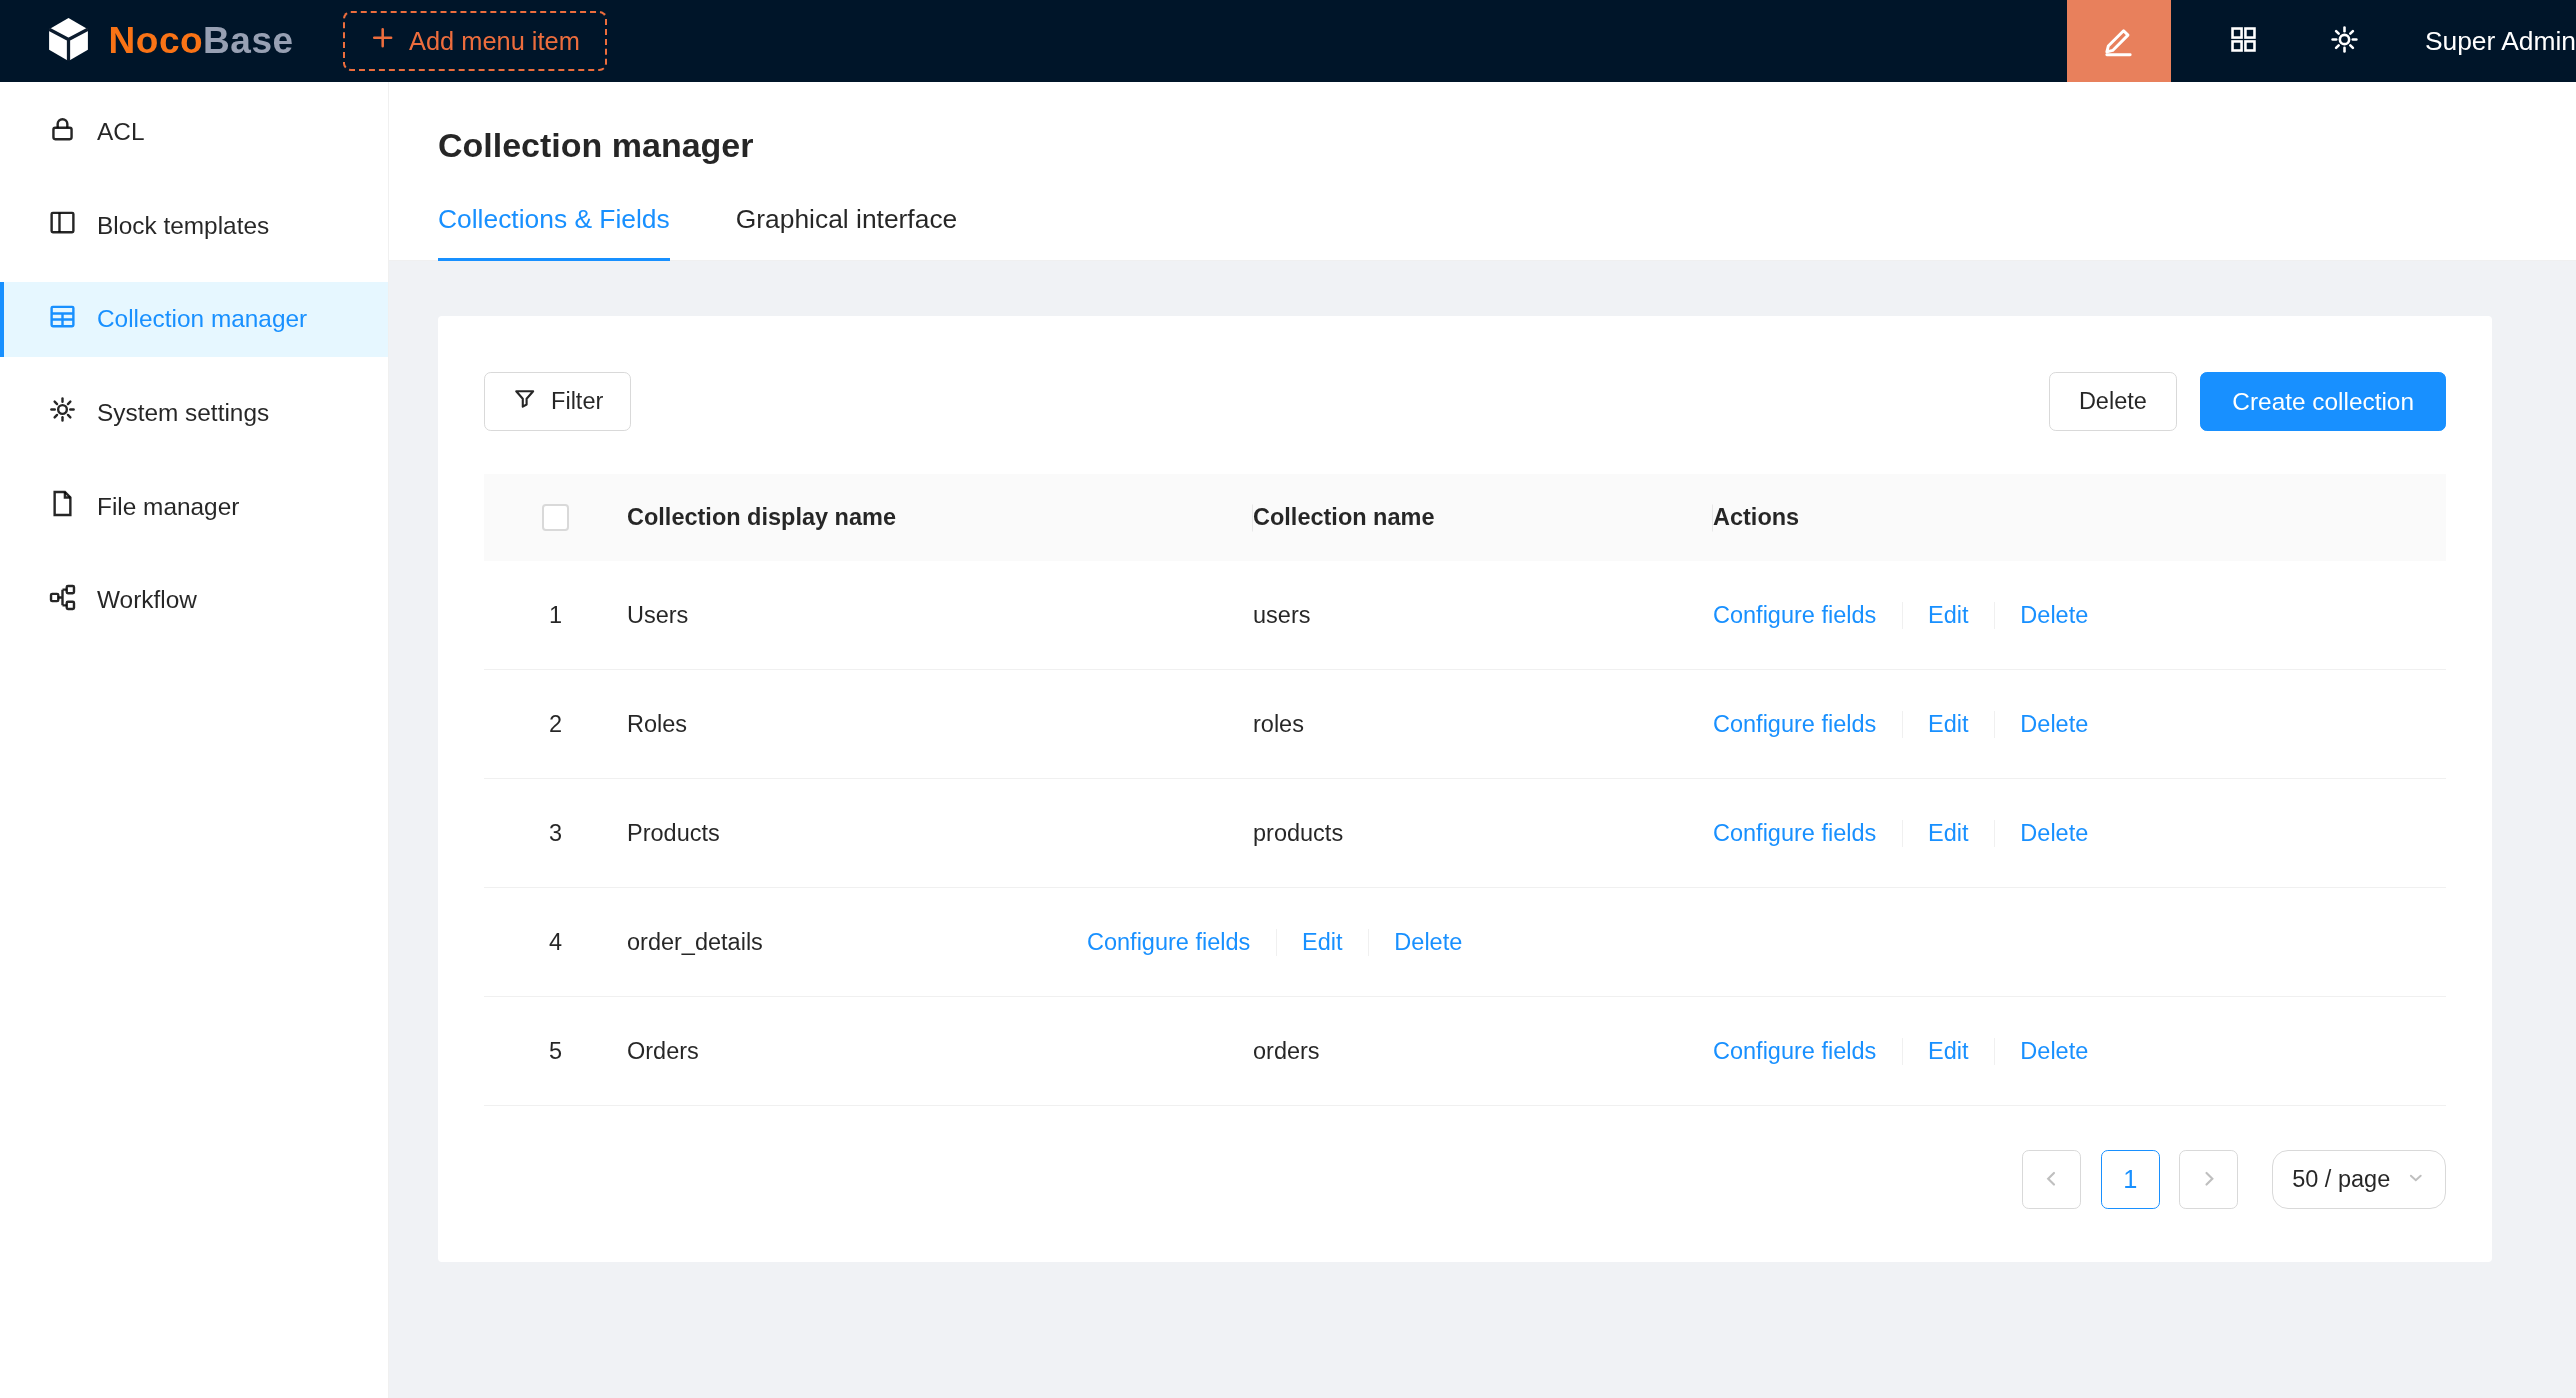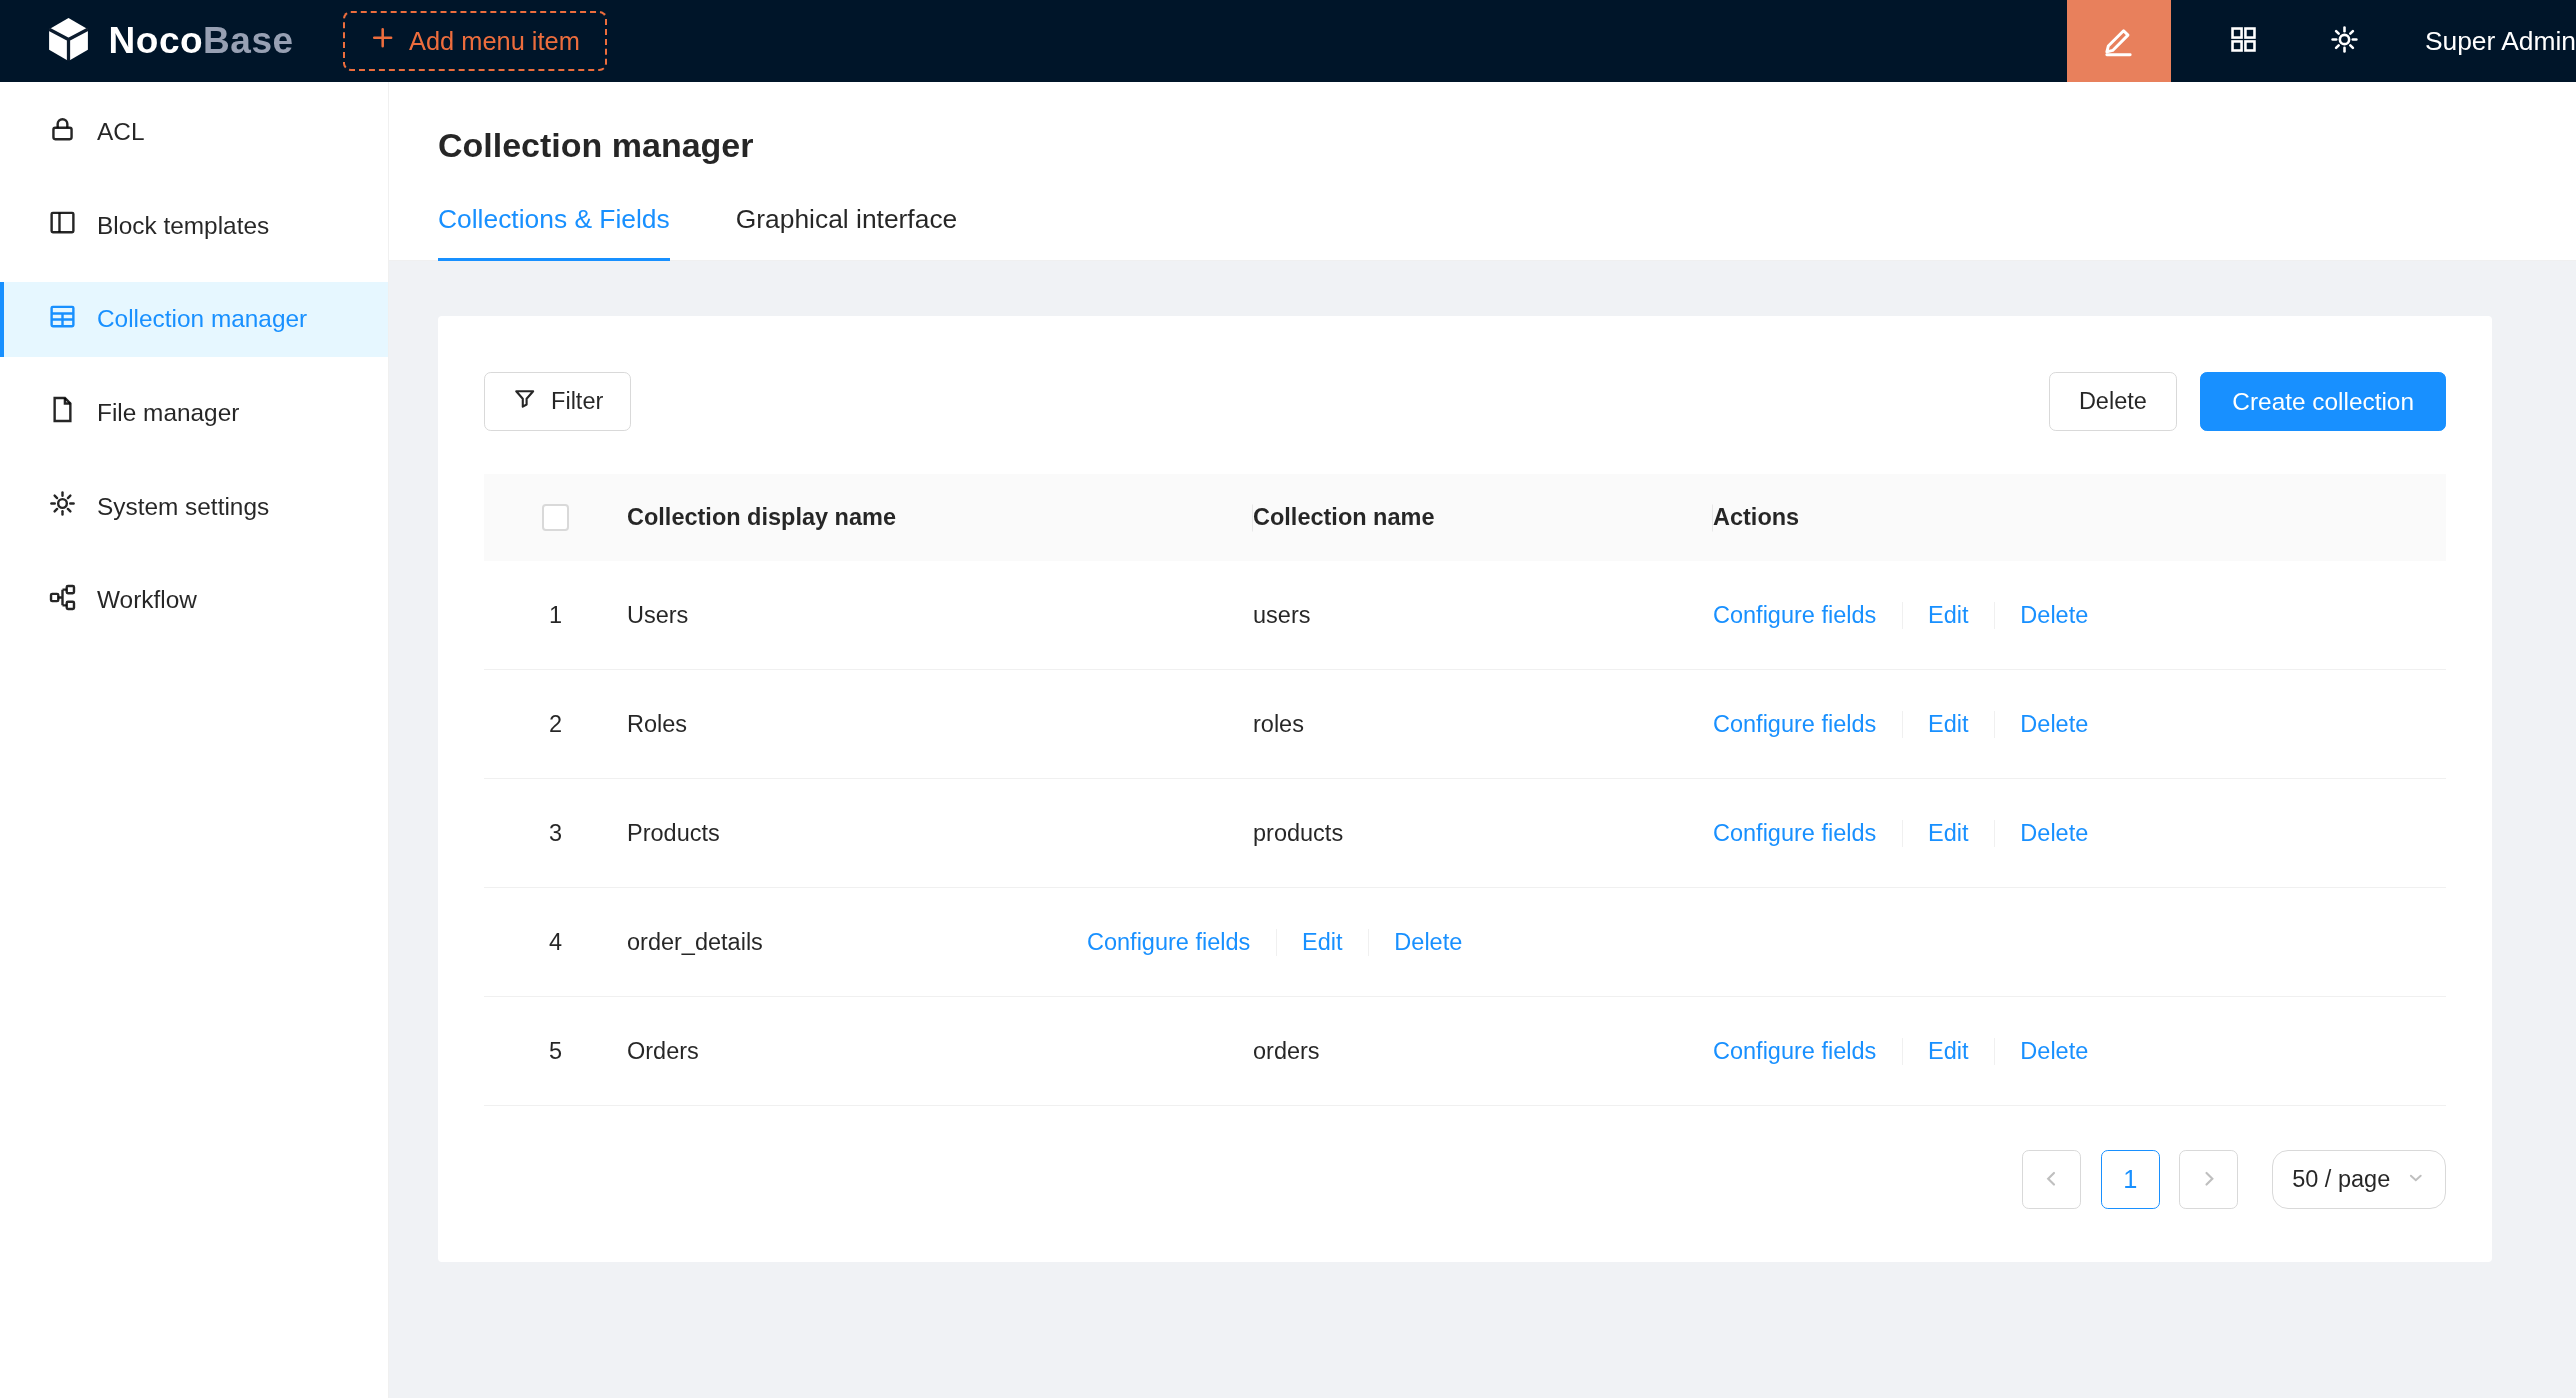--- a/index.html
+++ b/index.html
@@ -5,21 +5,21 @@
   * { box-sizing: border-box; margin: 0; padding: 0; }
   html, body { width: 2576px; height: 1399px; overflow: hidden; background: #f0f2f5; }
   body { font-family: "Liberation Sans", sans-serif; color: rgba(0,0,0,0.85); }
   .app { width: 2576px; height: 1399px; display: flex; flex-direction: column; }
 
   
   .hdr { height: 82px; background: #001529; display: flex; align-items: center; flex: none; }
   .brand { display: flex; align-items: center; gap: 15.6px; padding-left: 44px; }
   .brand svg { width: 49px; height: 49px; }
   .brand-text { font-size: 37px; font-weight: 700; letter-spacing: 0.5px; }
-  .brand-bold { color: #ffffff; }
+  .brand-bold { color: #f97316; }
   .brand-light { color: #97a0b3; }
   .add-menu-btn { margin-left: 49px; height: 60px; padding: 0 25.4px; display: flex; align-items: center; gap: 13.7px;
     background: transparent; border: 2px dashed #ed6d3d; border-radius: 7.8px; color: #ed6d3d; font-size: 25.4px; cursor: pointer;
     font-family: "Liberation Sans", sans-serif; }
   .add-menu-btn svg { width: 25.4px; height: 25.4px; }
   .hdr-right { margin-left: auto; display: flex; align-items: center; height: 100%; }
   .designer-btn { width: 104px; height: 82px; background: #e8805c; border: none; display: flex; align-items: center; justify-content: center; cursor: pointer; }
   .designer-btn svg { width: 35px; height: 35px; }
   .hdr-icon-btn { background: none; border: none; cursor: pointer; color: #fff; display: flex; align-items: center; }
   .hdr-icon-btn.apps { margin-left: 57px; }
@@ -161,39 +161,39 @@
         <span>Block templates</span>
       </div>
       <div class="side-item active">
         <span><svg viewBox="0 0 24 24" fill="none" stroke="currentColor" stroke-width="2">
               <rect x="3" y="4" width="18" height="16" rx="1"></rect>
               <path d="M3 9.5h18M3 14.5h18M12 9.5V20"></path>
             </svg></span>
         <span>Collection manager</span>
       </div>
       <div class="side-item">
-        <span><svg viewBox="0 0 24 24" fill="none" stroke="currentColor" stroke-width="2">
-              <path d="M5.5 2.5H14l4.5 4.5v14.5h-13z"></path>
-              <path d="M14 2.5V7h4.5"></path>
-            </svg></span>
-        <span>File manager</span>
-      </div>
-      <div class="side-item">
         <span><svg viewBox="0 0 24 24" fill="none" stroke="currentColor" stroke-width="2" stroke-linecap="round">
               <circle cx="12" cy="12" r="3.6"></circle>
               <line x1="12" y1="2.8" x2="12" y2="5.6"></line>
               <line x1="12" y1="18.4" x2="12" y2="21.2"></line>
               <line x1="2.8" y1="12" x2="5.6" y2="12"></line>
               <line x1="18.4" y1="12" x2="21.2" y2="12"></line>
               <line x1="5.5" y1="5.5" x2="7.5" y2="7.5"></line>
               <line x1="16.5" y1="16.5" x2="18.5" y2="18.5"></line>
               <line x1="5.5" y1="18.5" x2="7.5" y2="16.5"></line>
               <line x1="16.5" y1="7.5" x2="18.5" y2="5.5"></line>
             </svg></span>
         <span>System settings</span>
+      </div>
+      <div class="side-item">
+        <span><svg viewBox="0 0 24 24" fill="none" stroke="currentColor" stroke-width="2">
+              <path d="M5.5 2.5H14l4.5 4.5v14.5h-13z"></path>
+              <path d="M14 2.5V7h4.5"></path>
+            </svg></span>
+        <span>File manager</span>
       </div>
       <div class="side-item">
         <span><svg viewBox="0 0 24 24" fill="none" stroke="currentColor" stroke-width="2">
               <rect x="2.5" y="9" width="6" height="6" rx="1"></rect>
               <rect x="15.5" y="2.5" width="6" height="6" rx="1"></rect>
               <rect x="15.5" y="15.5" width="6" height="6" rx="1"></rect>
               <path d="M8.5 12H12M12 5.5V18.5M12 5.5h3.5M12 18.5h3.5"></path>
             </svg></span>
         <span>Workflow</span>
       </div>

